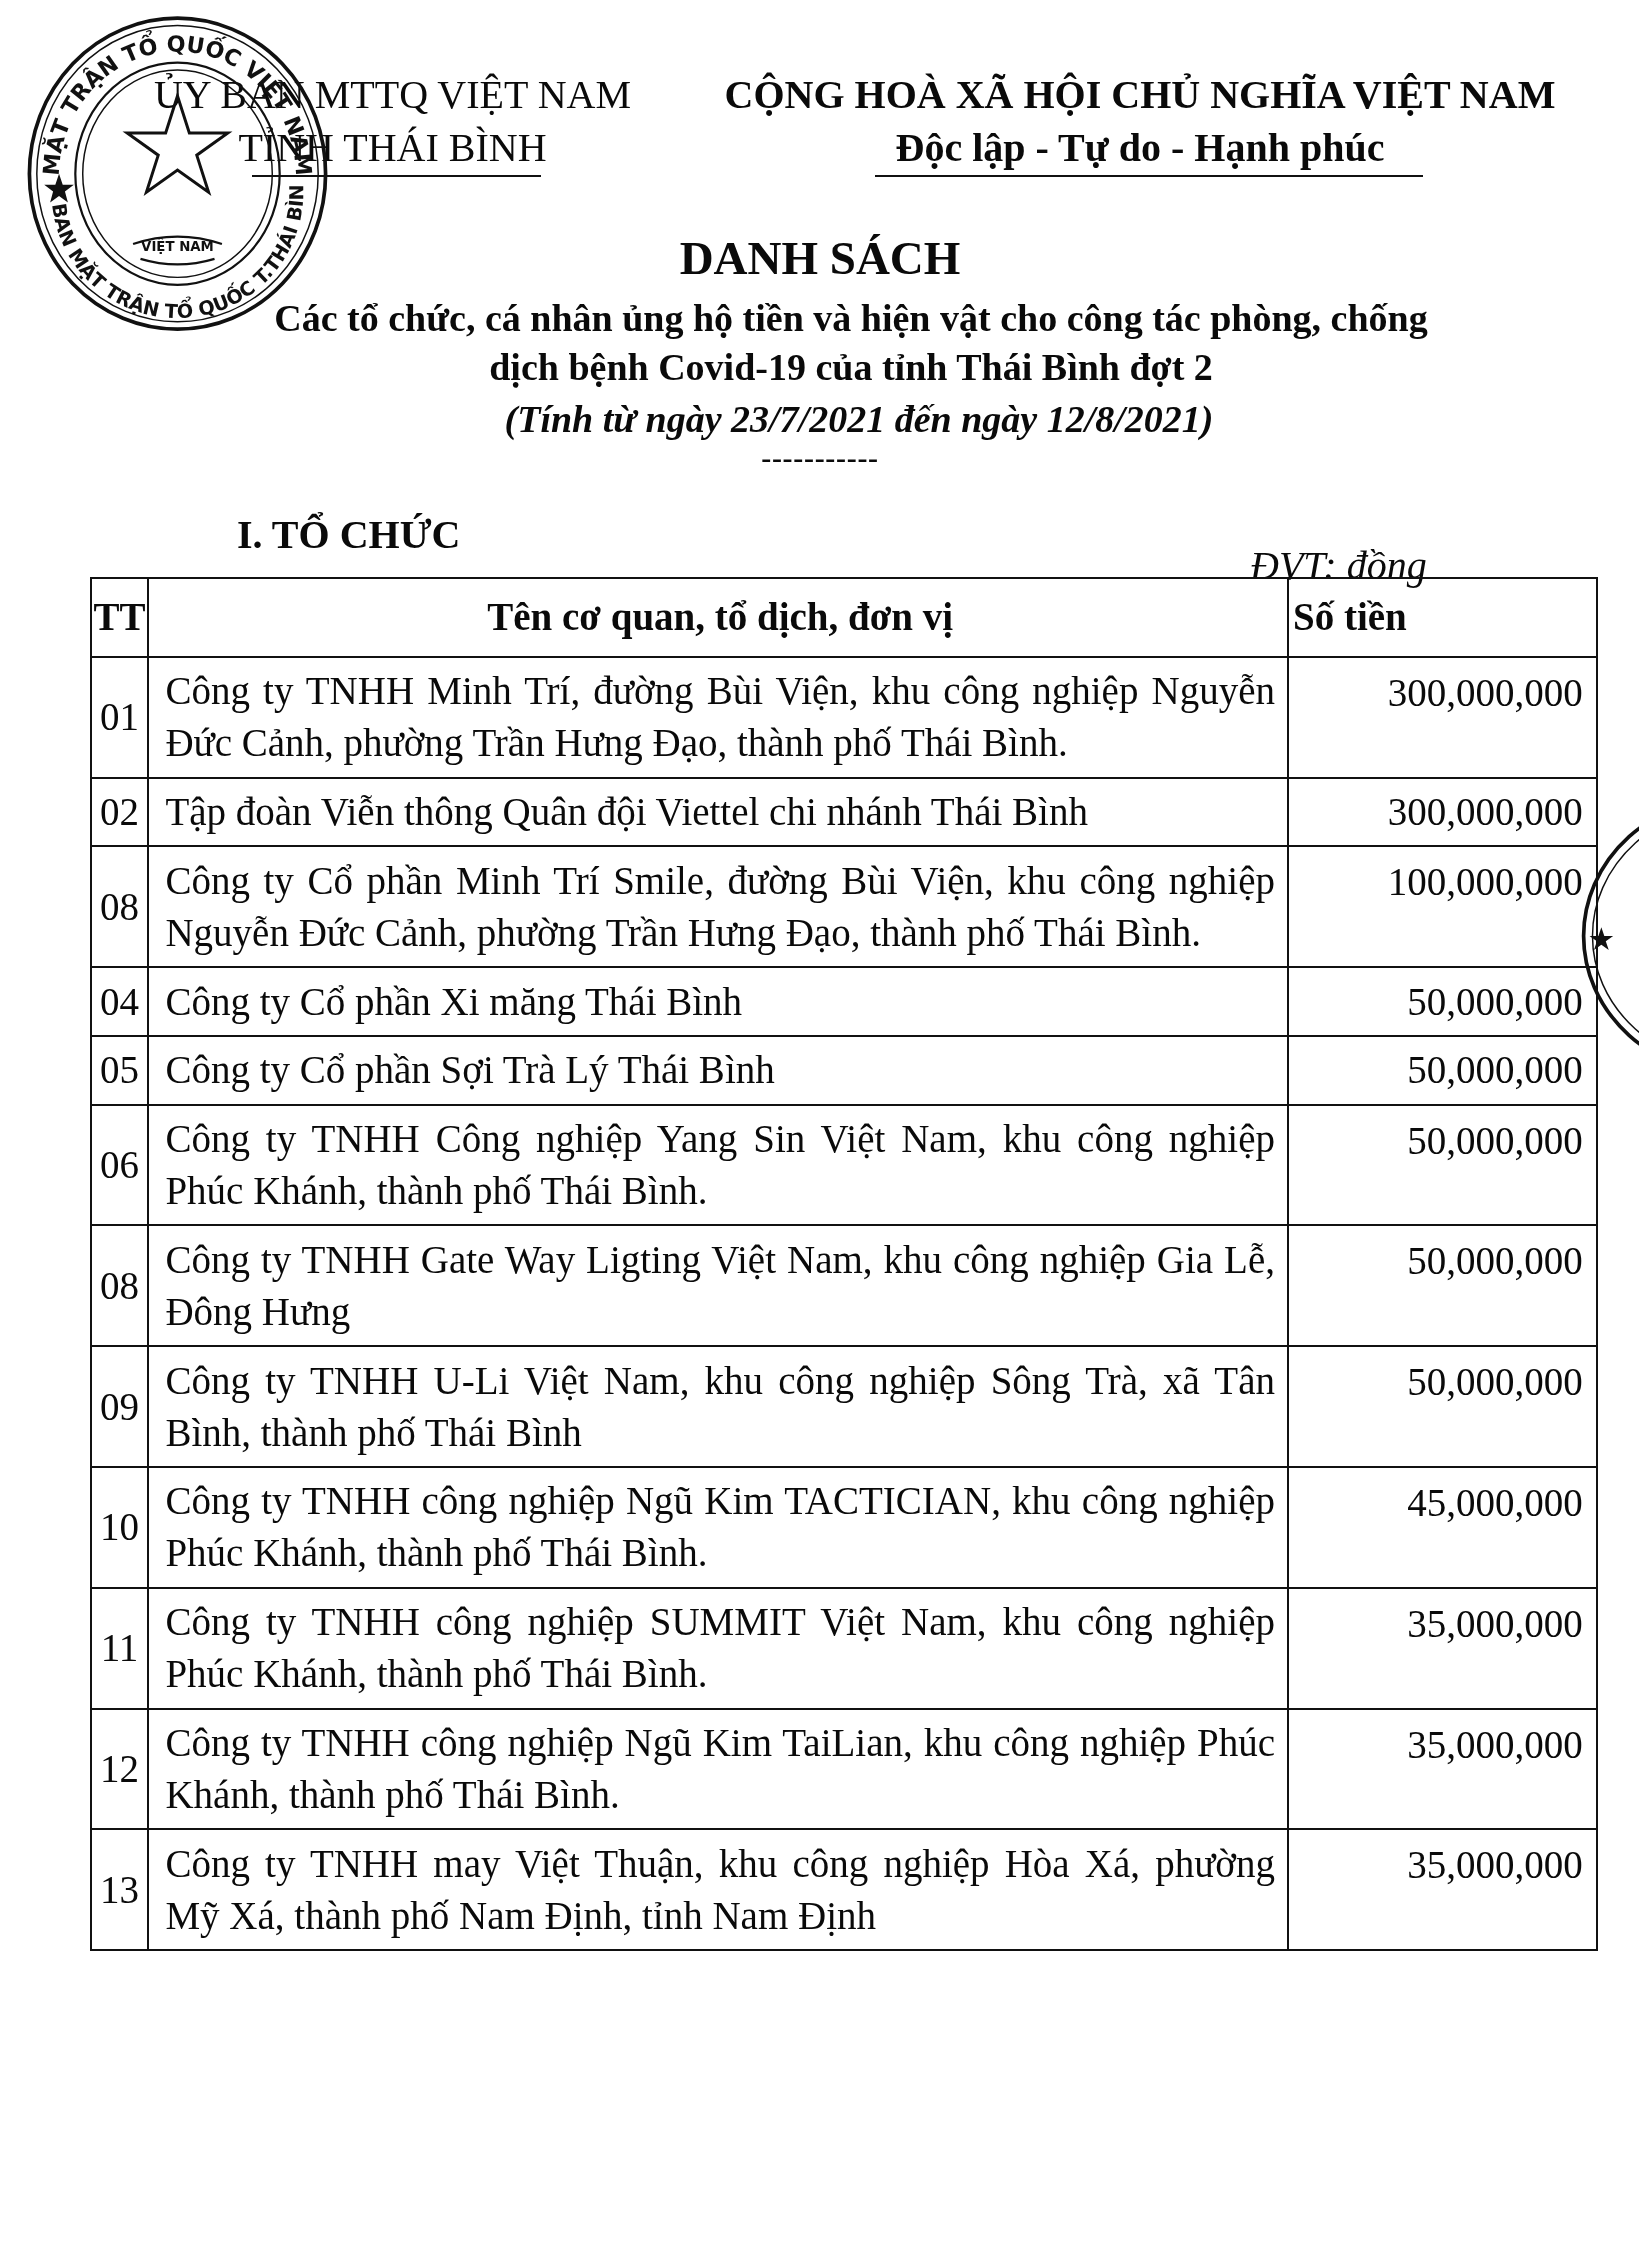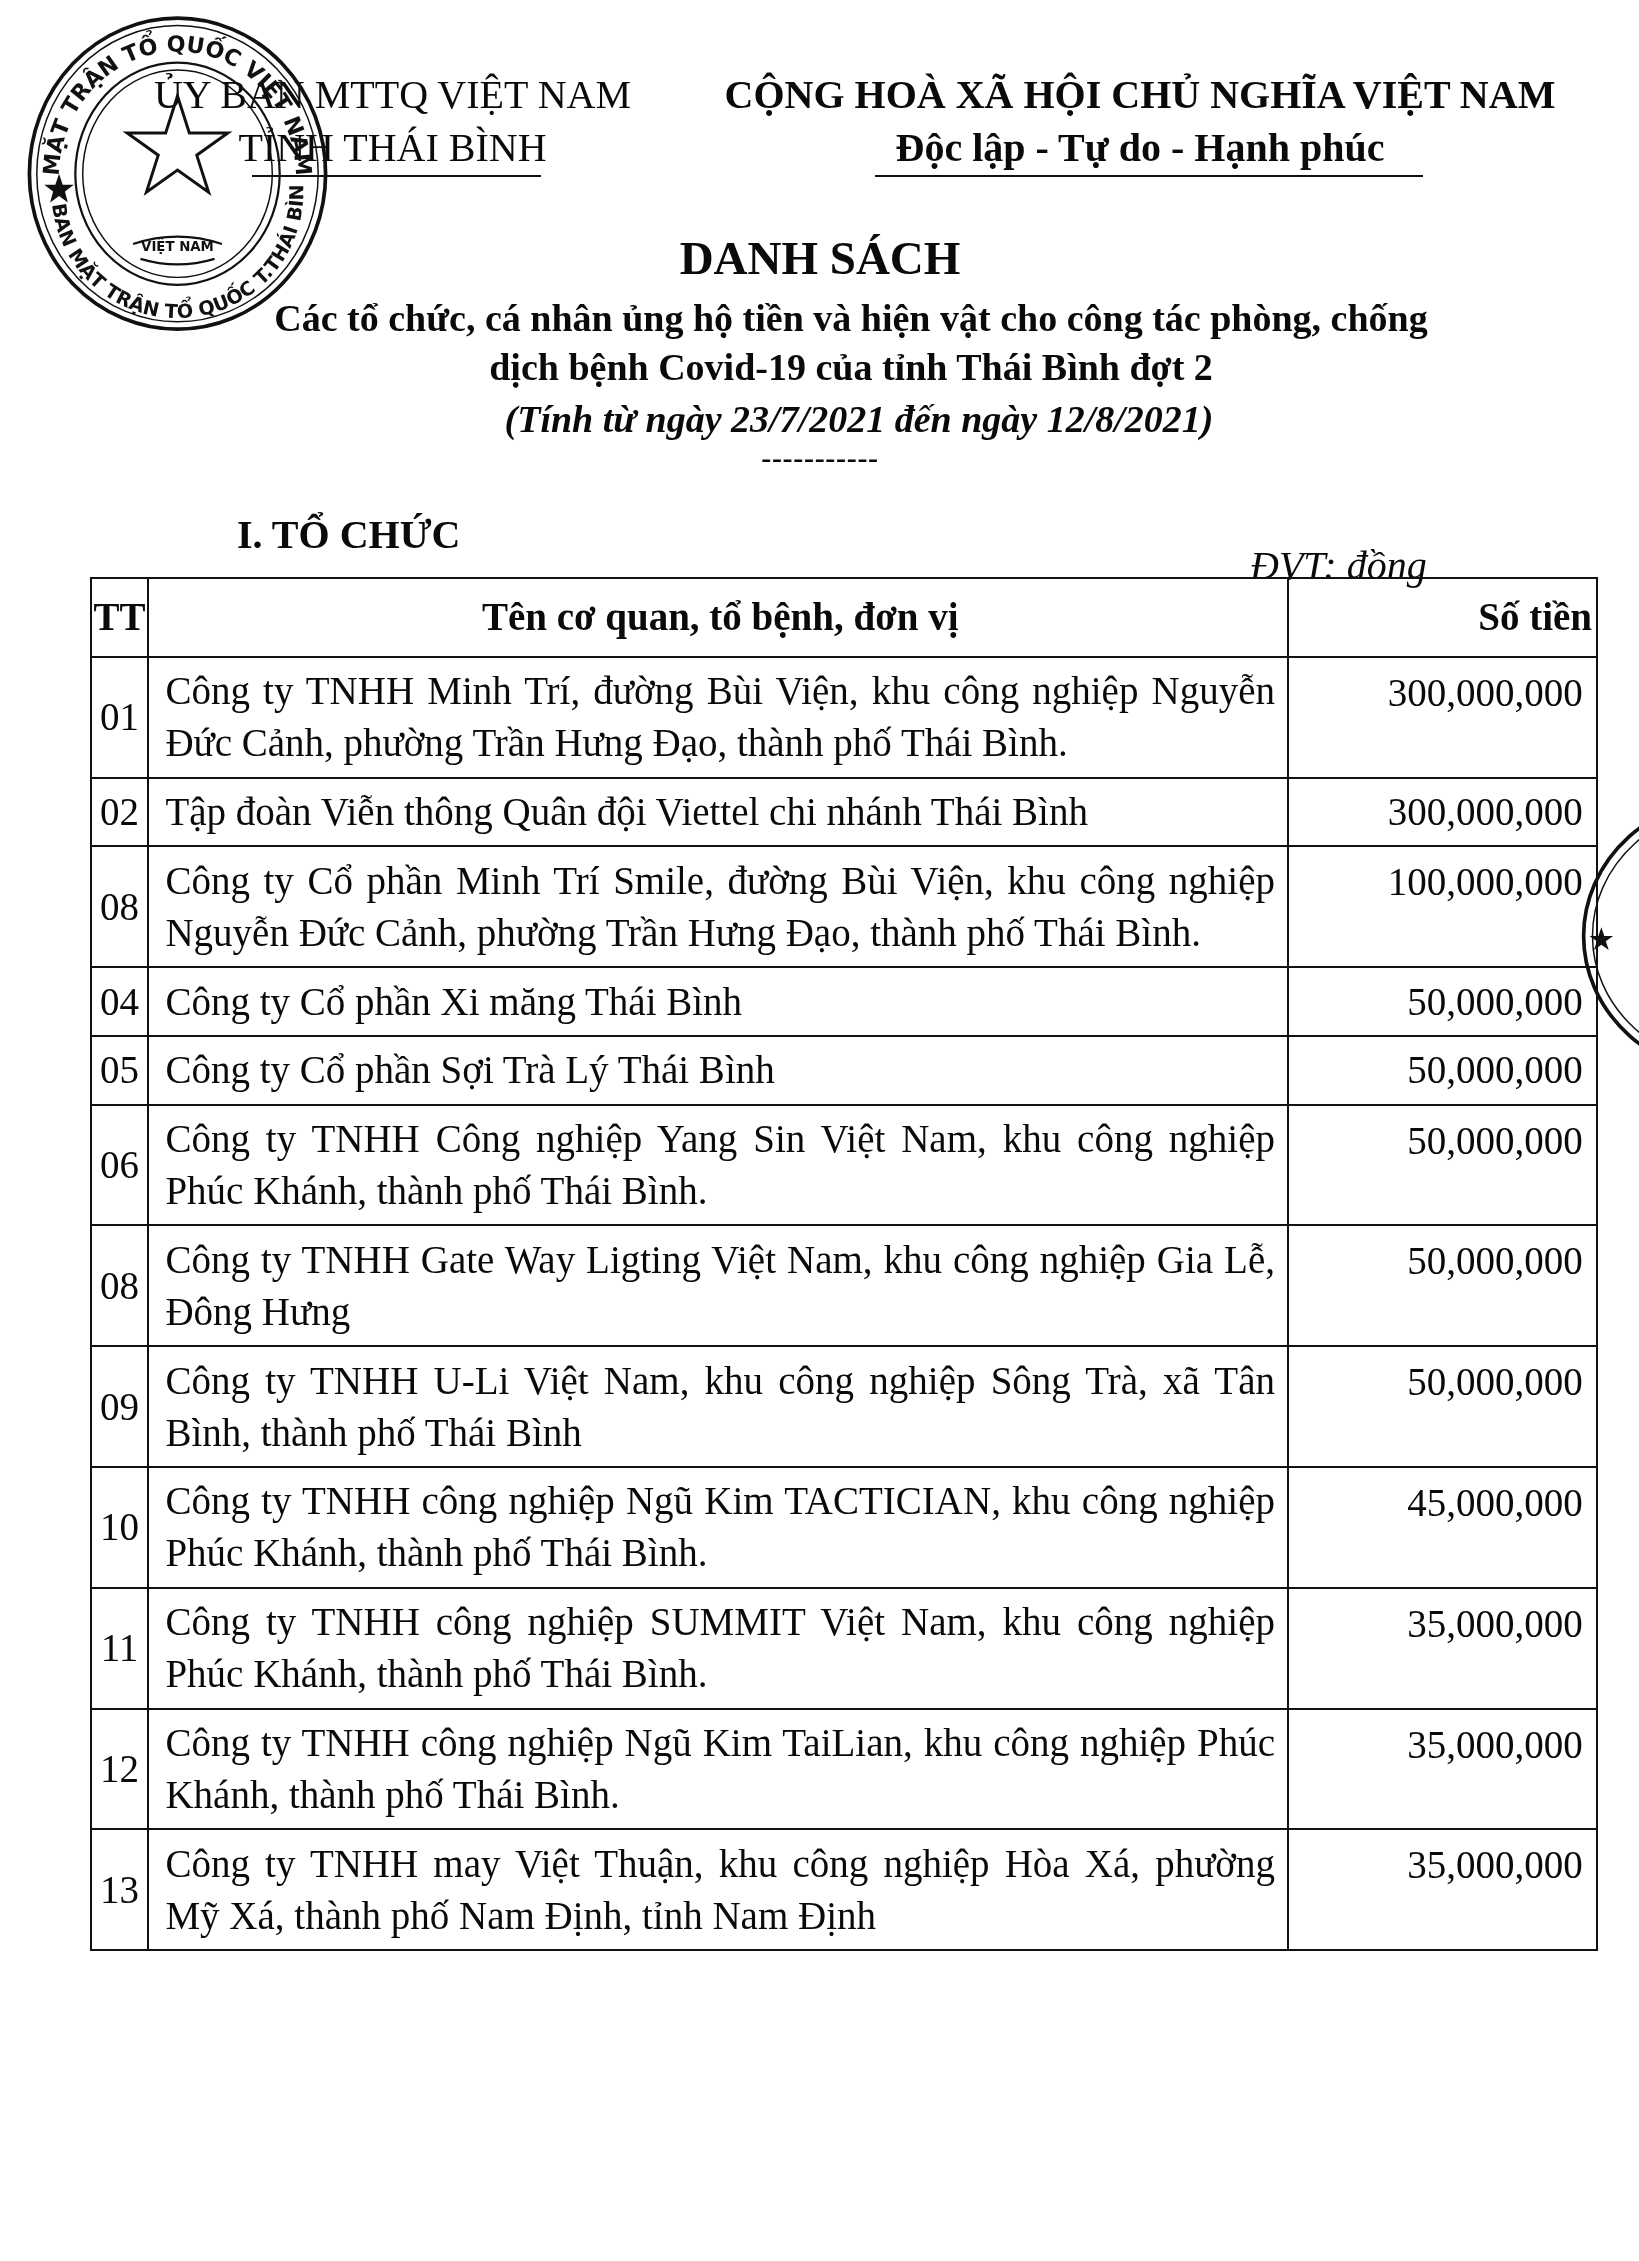--- a/index.html
+++ b/index.html
@@ -82,22 +82,22 @@
 <div class="abs period">(Tính từ ngày 23/7/2021 đến ngày 12/8/2021)</div>
 <div class="abs dashes">-----------</div>
 
 <div class="abs section">I. TỔ CHỨC</div>
 <div class="abs unit">ĐVT: đồng</div>
 
 <table class="grid">
   <thead>
     <tr>
       <th class="c-tt">TT</th>
-      <th class="c-name" style="text-align:center">Tên cơ quan, tổ bệnh, đơn vị</th>
-      <th class="c-amt" style="text-align:right;vertical-align:middle !important;padding:4px">Số tiền</th>
+      <th class="c-name" style="text-align:center">Tên cơ quan, tổ dịch, đơn vị</th>
+      <th class="c-amt" style="text-align:left;vertical-align:middle !important;padding:4px">Số tiền</th>
     </tr>
   </thead>
   <tbody id="rows">
       <tr>
         <td class="c-tt">01</td>
         <td class="c-name">Công ty TNHH Minh Trí, đường Bùi Viện, khu công nghiệp Nguyễn Đức Cảnh, phường Trần Hưng Đạo, thành phố Thái Bình.</td>
         <td class="c-amt">300,000,000</td>
       </tr>
       <tr>
         <td class="c-tt">02</td>

